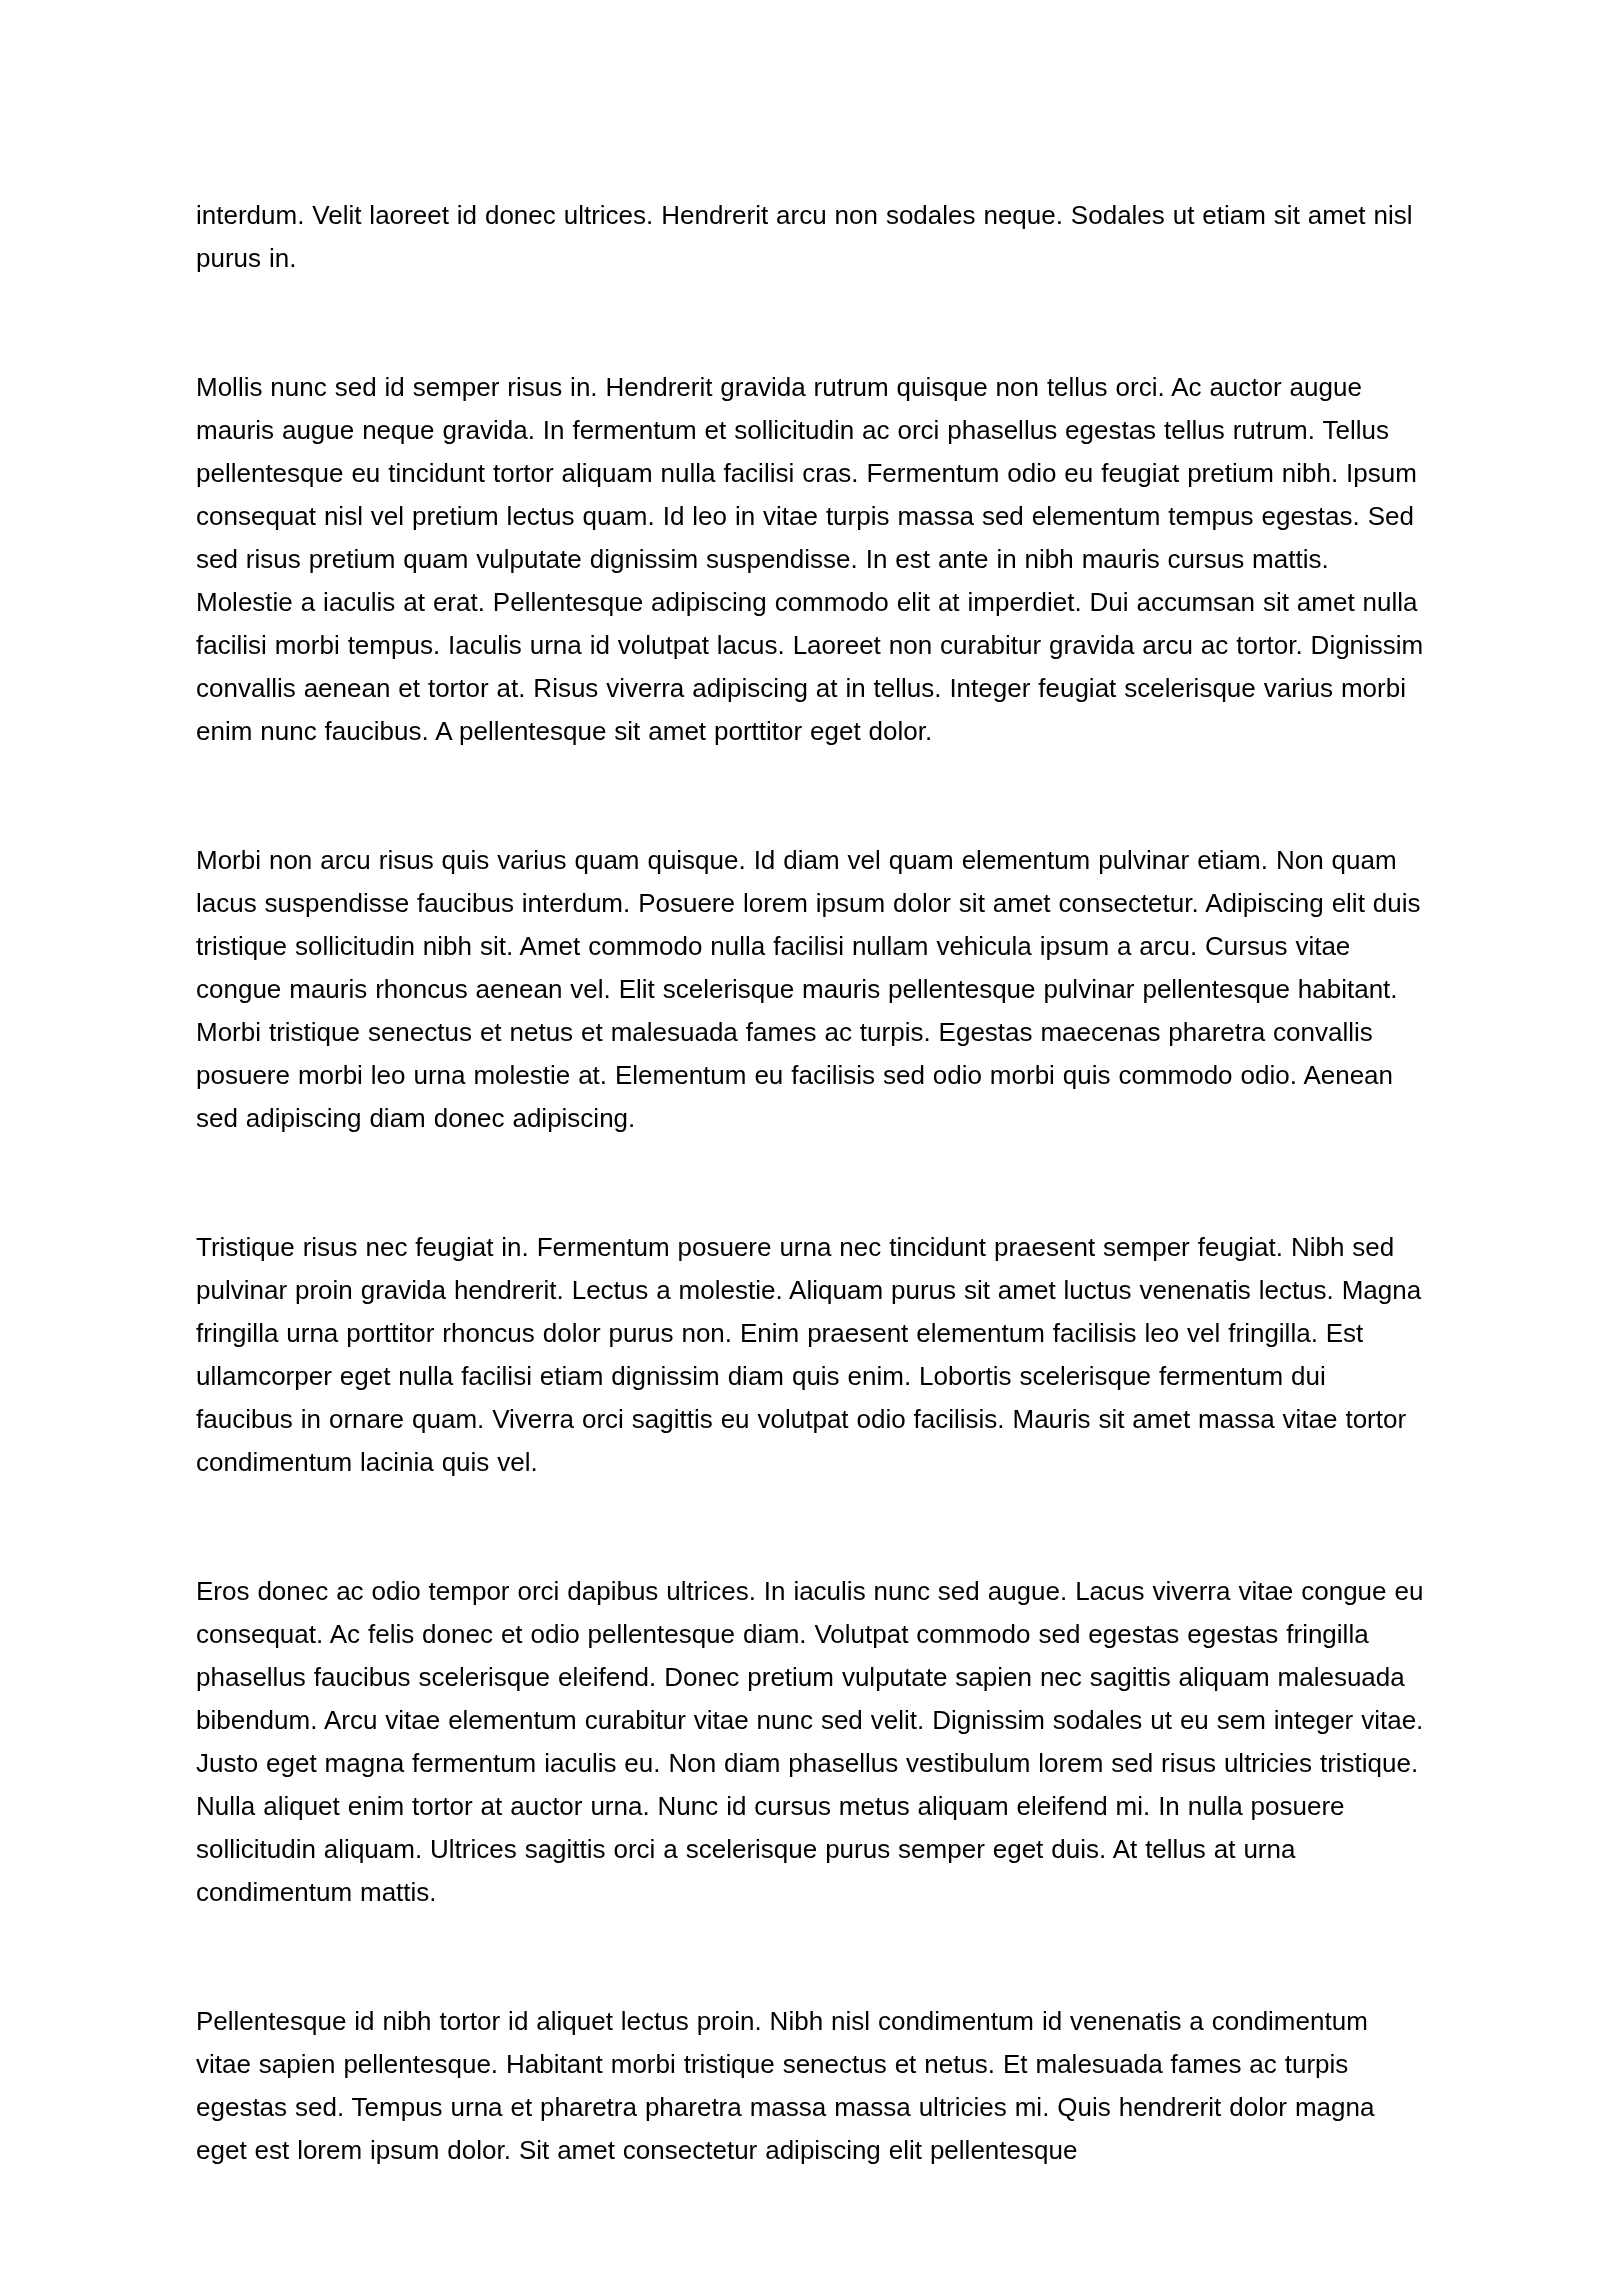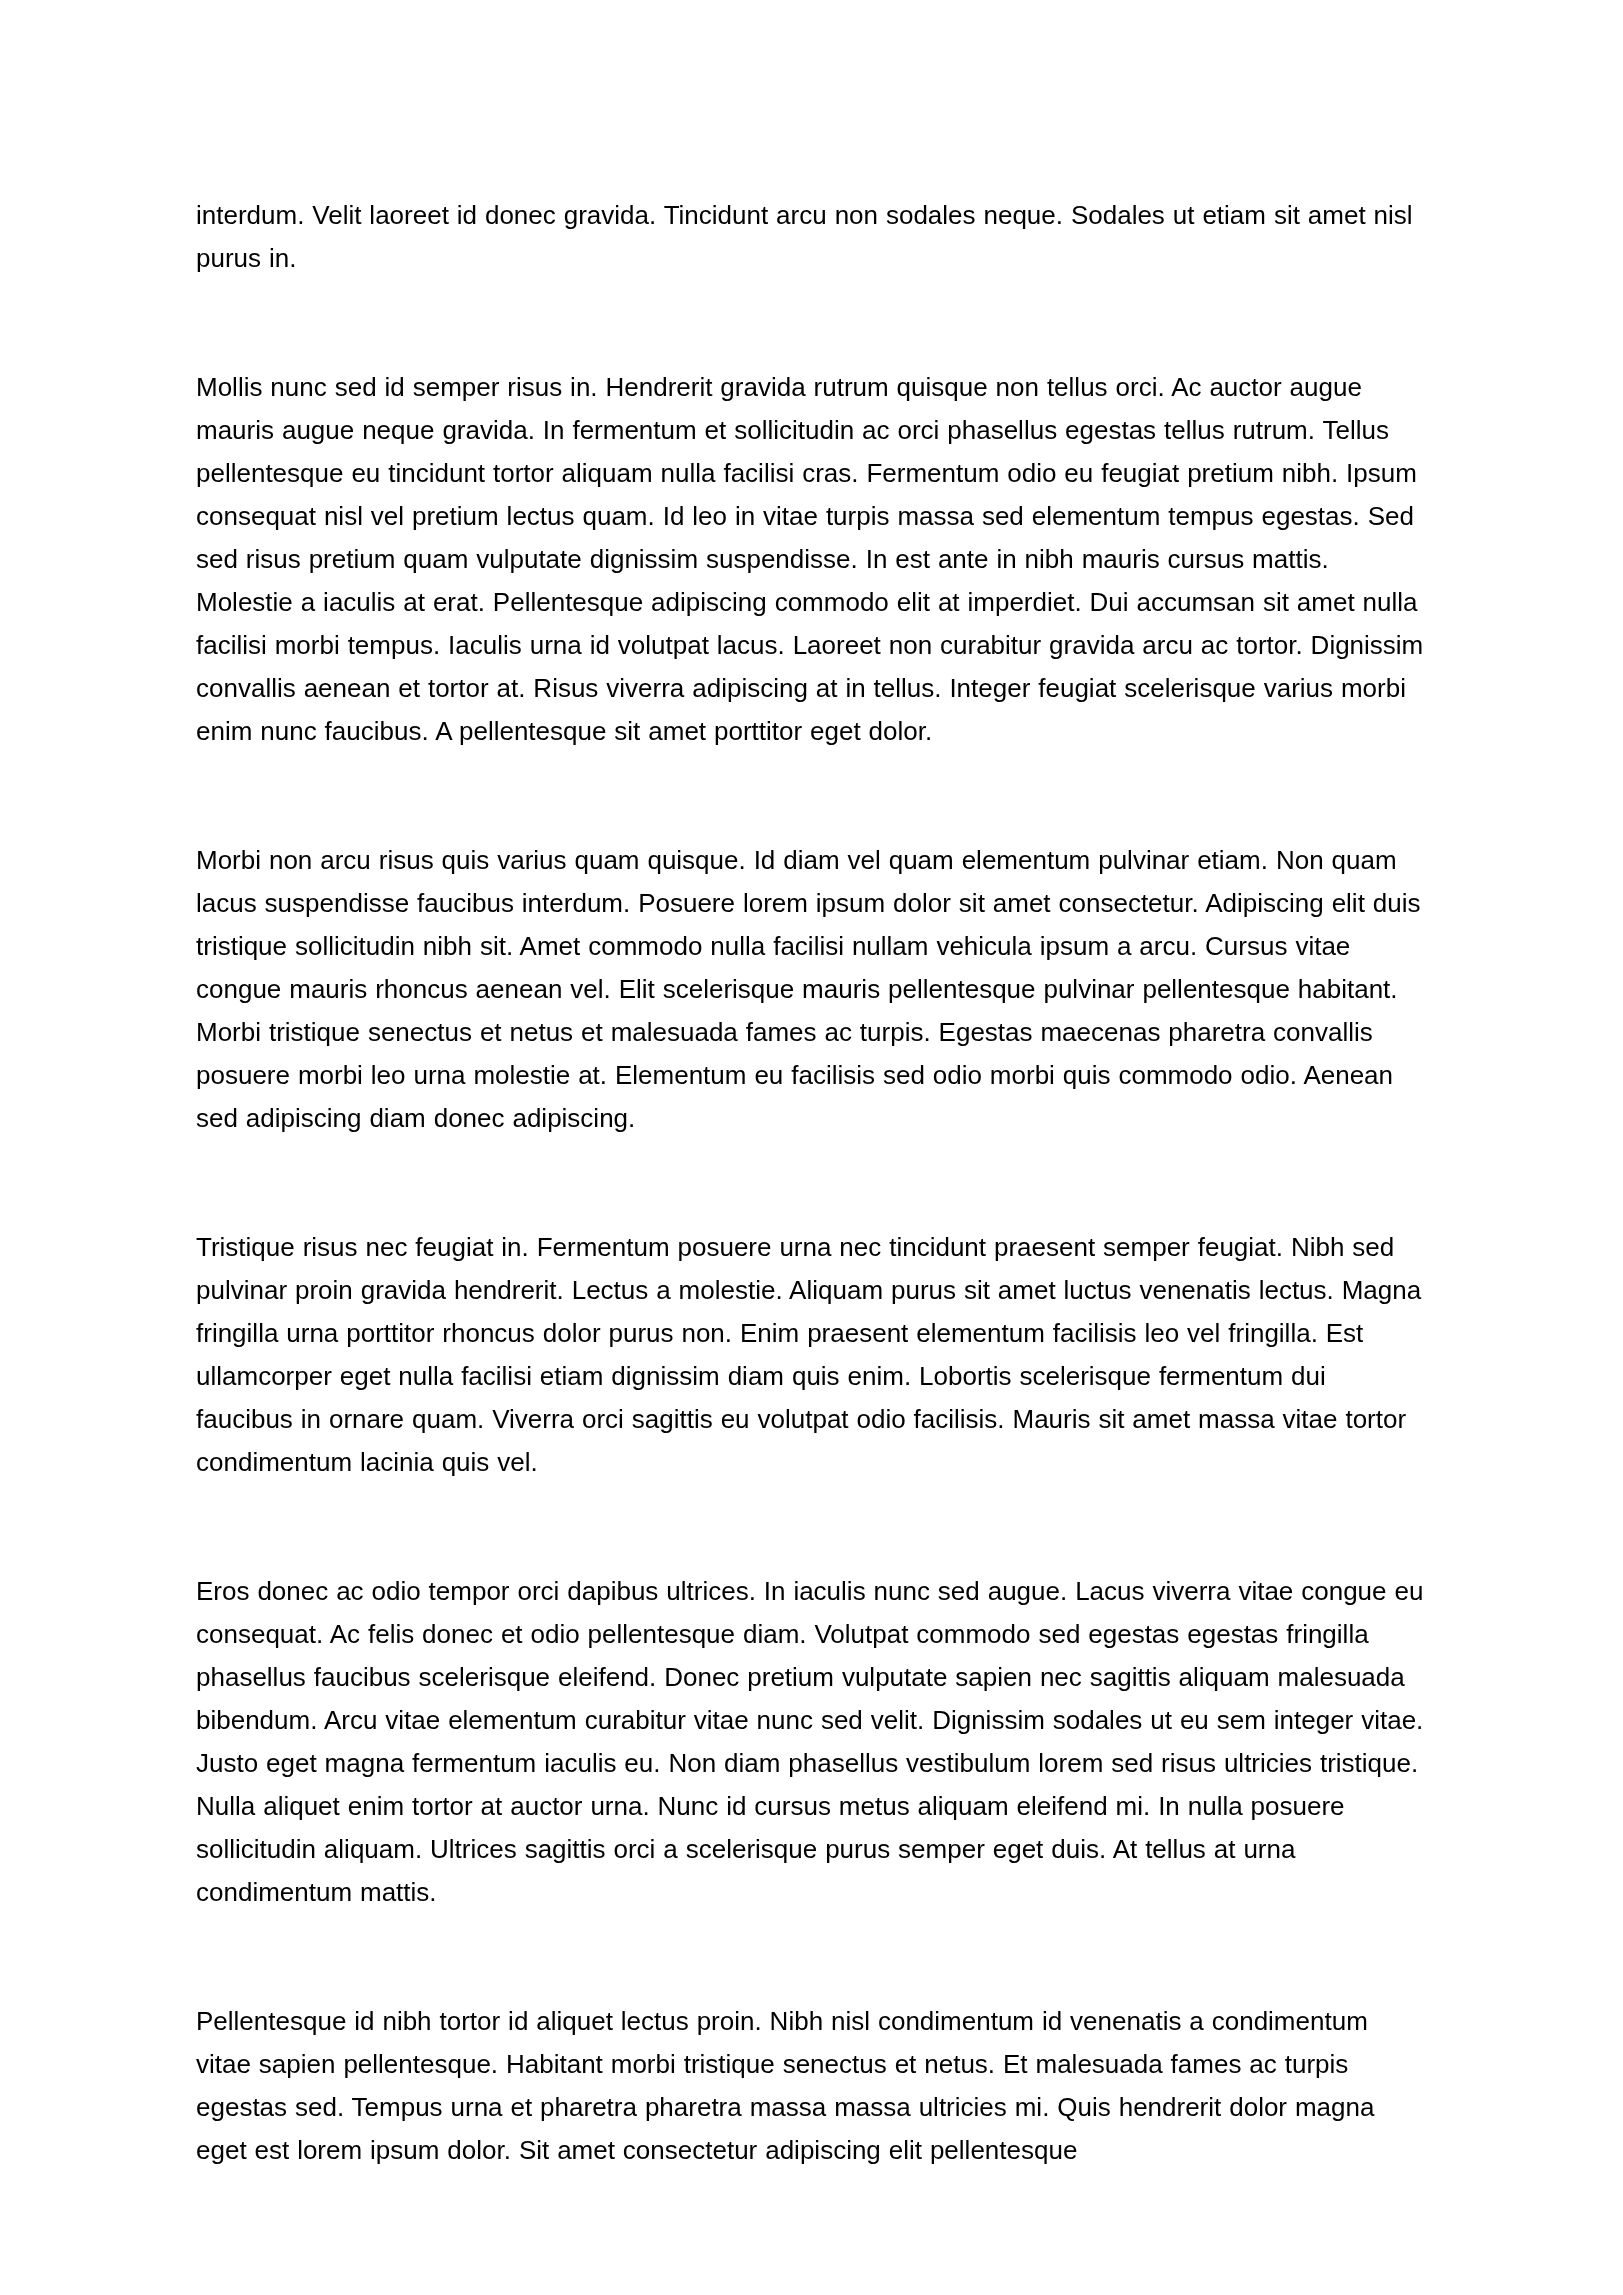--- a/index.html
+++ b/index.html
@@ -28,21 +28,21 @@
     margin: 0 0 86px 0;
     padding: 0;
     word-spacing: 0.7px;
   }
 </style>
 </head>
 <body>
 
 <div class="page">
   <div class="doc-body">
-    <p>interdum. Velit laoreet id donec gravida. Tincidunt arcu non sodales neque. Sodales ut etiam sit amet nisl purus in.</p>
+    <p>interdum. Velit laoreet id donec ultrices. Hendrerit arcu non sodales neque. Sodales ut etiam sit amet nisl purus in.</p>
     <p>Mollis nunc sed id semper risus in. Hendrerit gravida rutrum quisque non tellus orci. Ac auctor augue mauris augue neque gravida. In fermentum et sollicitudin ac orci phasellus egestas tellus rutrum. Tellus pellentesque eu tincidunt tortor aliquam nulla facilisi cras. Fermentum odio eu feugiat pretium nibh. Ipsum consequat nisl vel pretium lectus quam. Id leo in vitae turpis massa sed elementum tempus egestas. Sed sed risus pretium quam vulputate dignissim suspendisse. In est ante in nibh mauris cursus mattis. Molestie a iaculis at erat. Pellentesque adipiscing commodo elit at imperdiet. Dui accumsan sit amet nulla facilisi morbi tempus. Iaculis urna id volutpat lacus. Laoreet non curabitur gravida arcu ac tortor. Dignissim convallis aenean et tortor at. Risus viverra adipiscing at in tellus. Integer feugiat scelerisque varius morbi enim nunc faucibus. A pellentesque sit amet porttitor eget dolor.</p>
     <p>Morbi non arcu risus quis varius quam quisque. Id diam vel quam elementum pulvinar etiam. Non quam lacus suspendisse faucibus interdum. Posuere lorem ipsum dolor sit amet consectetur. Adipiscing elit duis tristique sollicitudin nibh sit. Amet commodo nulla facilisi nullam vehicula ipsum a arcu. Cursus vitae congue mauris rhoncus aenean vel. Elit scelerisque mauris pellentesque pulvinar pellentesque habitant. Morbi tristique senectus et netus et malesuada fames ac turpis. Egestas maecenas pharetra convallis posuere morbi leo urna molestie at. Elementum eu facilisis sed odio morbi quis commodo odio. Aenean sed adipiscing diam donec adipiscing.</p>
     <p>Tristique risus nec feugiat in. Fermentum posuere urna nec tincidunt praesent semper feugiat. Nibh sed pulvinar proin gravida hendrerit. Lectus a molestie. Aliquam purus sit amet luctus venenatis lectus. Magna fringilla urna porttitor rhoncus dolor purus non. Enim praesent elementum facilisis leo vel fringilla. Est ullamcorper eget nulla facilisi etiam dignissim diam quis enim. Lobortis scelerisque fermentum dui faucibus in ornare quam. Viverra orci sagittis eu volutpat odio facilisis. Mauris sit amet massa vitae tortor condimentum lacinia quis vel.</p>
     <p>Eros donec ac odio tempor orci dapibus ultrices. In iaculis nunc sed augue. Lacus viverra vitae congue eu consequat. Ac felis donec et odio pellentesque diam. Volutpat commodo sed egestas egestas fringilla phasellus faucibus scelerisque eleifend. Donec pretium vulputate sapien nec sagittis aliquam malesuada bibendum. Arcu vitae elementum curabitur vitae nunc sed velit. Dignissim sodales ut eu sem integer vitae. Justo eget magna fermentum iaculis eu. Non diam phasellus vestibulum lorem sed risus ultricies tristique. Nulla aliquet enim tortor at auctor urna. Nunc id cursus metus aliquam eleifend mi. In nulla posuere sollicitudin aliquam. Ultrices sagittis orci a scelerisque purus semper eget duis. At tellus at urna condimentum mattis.</p>
     <p>Pellentesque id nibh tortor id aliquet lectus proin. Nibh nisl condimentum id venenatis a condimentum vitae sapien pellentesque. Habitant morbi tristique senectus et netus. Et malesuada fames ac turpis egestas sed. Tempus urna et pharetra pharetra massa massa ultricies mi. Quis hendrerit dolor magna eget est lorem ipsum dolor. Sit amet consectetur adipiscing elit pellentesque</p>
   </div>
 </div>
 
 
 </body></html>

